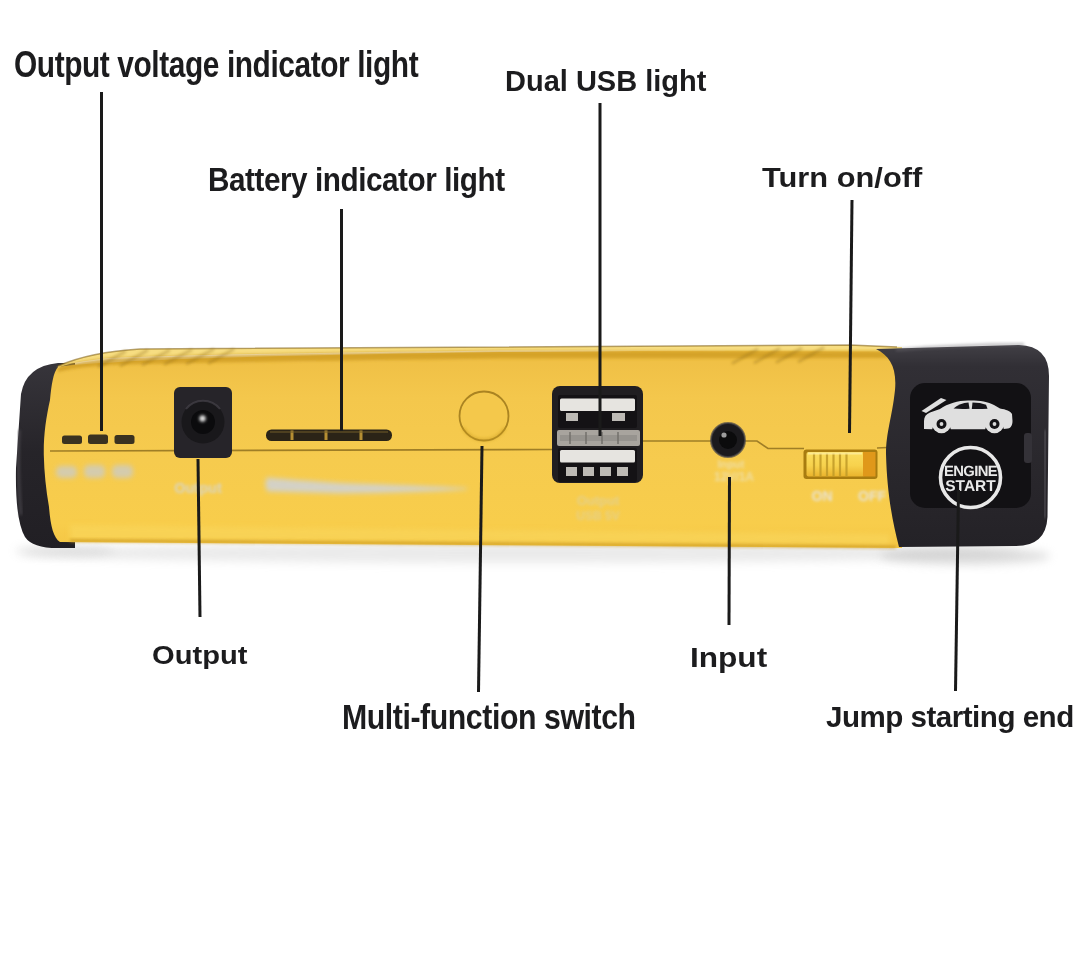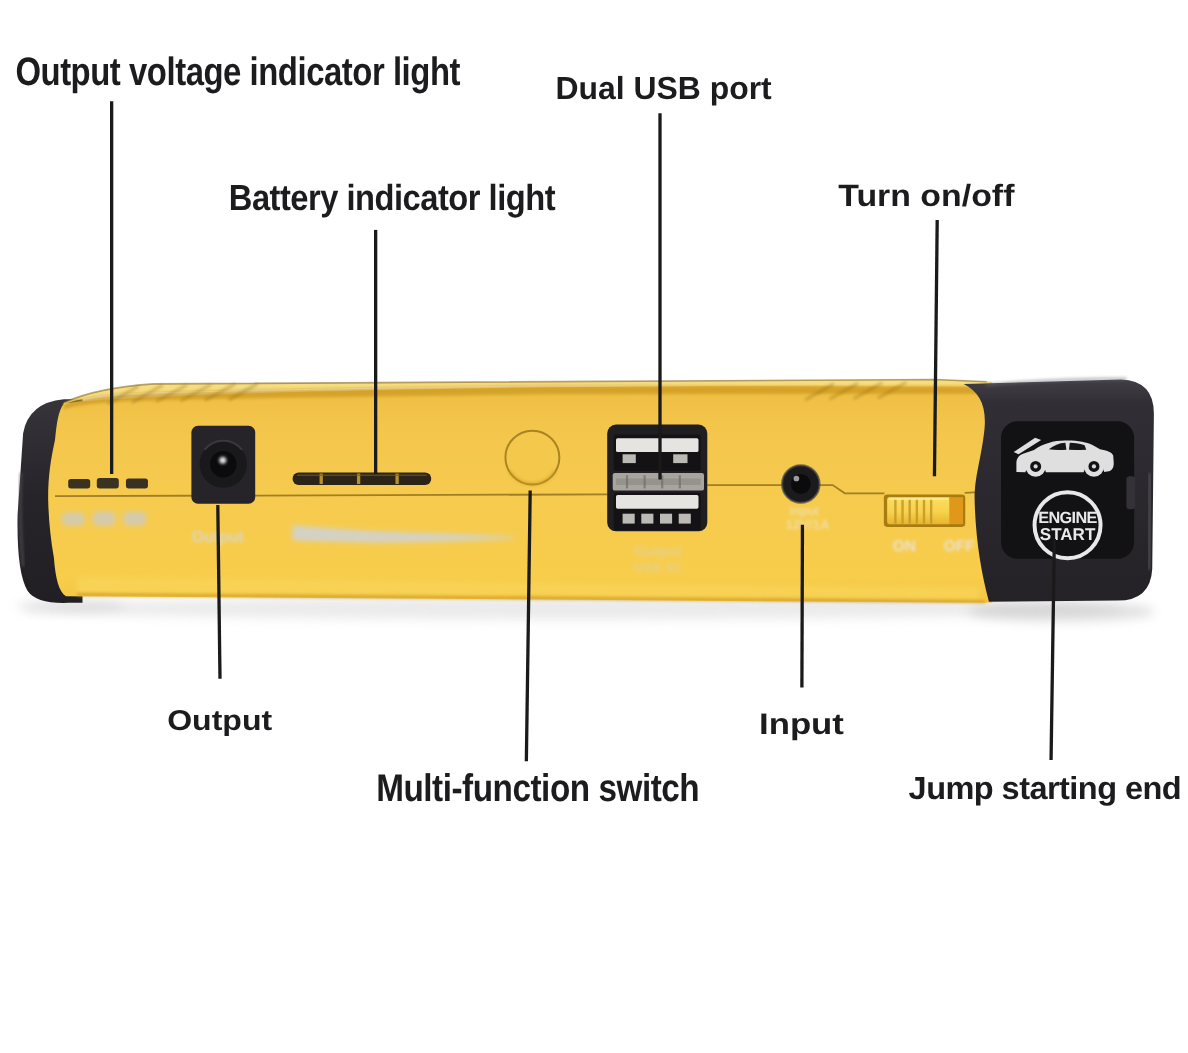--- a/index.html
+++ b/index.html
@@ -228,18 +228,18 @@
   <line x1="852" y1="200" x2="849.5" y2="433"></line>
   <line x1="198" y1="459" x2="200" y2="617"></line>
   <line x1="482" y1="446" x2="478.5" y2="692"></line>
   <line x1="729.5" y1="477" x2="729" y2="625"></line>
   <line x1="958.5" y1="490" x2="955.5" y2="691"></line>
 </g>
 </svg>
 
 <div class="lbl" style="left:14px;top:47px;font-size:36px;transform:scaleX(0.83);letter-spacing:-0.5px;">Output voltage indicator light</div>
 <div class="lbl" style="left:208px;top:163px;font-size:33px;transform:scaleX(0.90);letter-spacing:-0.5px;">Battery indicator light</div>
-<div class="lbl" style="left:505px;top:67px;font-size:29px;transform:scaleX(1.0);letter-spacing:0px;">Dual USB port</div>
+<div class="lbl" style="left:505px;top:67px;font-size:29px;transform:scaleX(1.0);letter-spacing:0px;">Dual USB light</div>
 <div class="lbl" style="left:762px;top:164px;font-size:28px;transform:scaleX(1.10);letter-spacing:0px;">Turn on/off</div>
 <div class="lbl" style="left:152px;top:642px;font-size:26px;transform:scaleX(1.12);letter-spacing:0px;">Output</div>
 <div class="lbl" style="left:690px;top:645px;font-size:27px;transform:scaleX(1.17);letter-spacing:0px;">Input</div>
 <div class="lbl" style="left:342px;top:699px;font-size:35px;transform:scaleX(0.865);letter-spacing:-0.5px;">Multi-function switch</div>
 <div class="lbl" style="left:826px;top:703px;font-size:29px;transform:scaleX(1.02);letter-spacing:-0.5px;">Jump starting end</div>
 
 </body></html>

